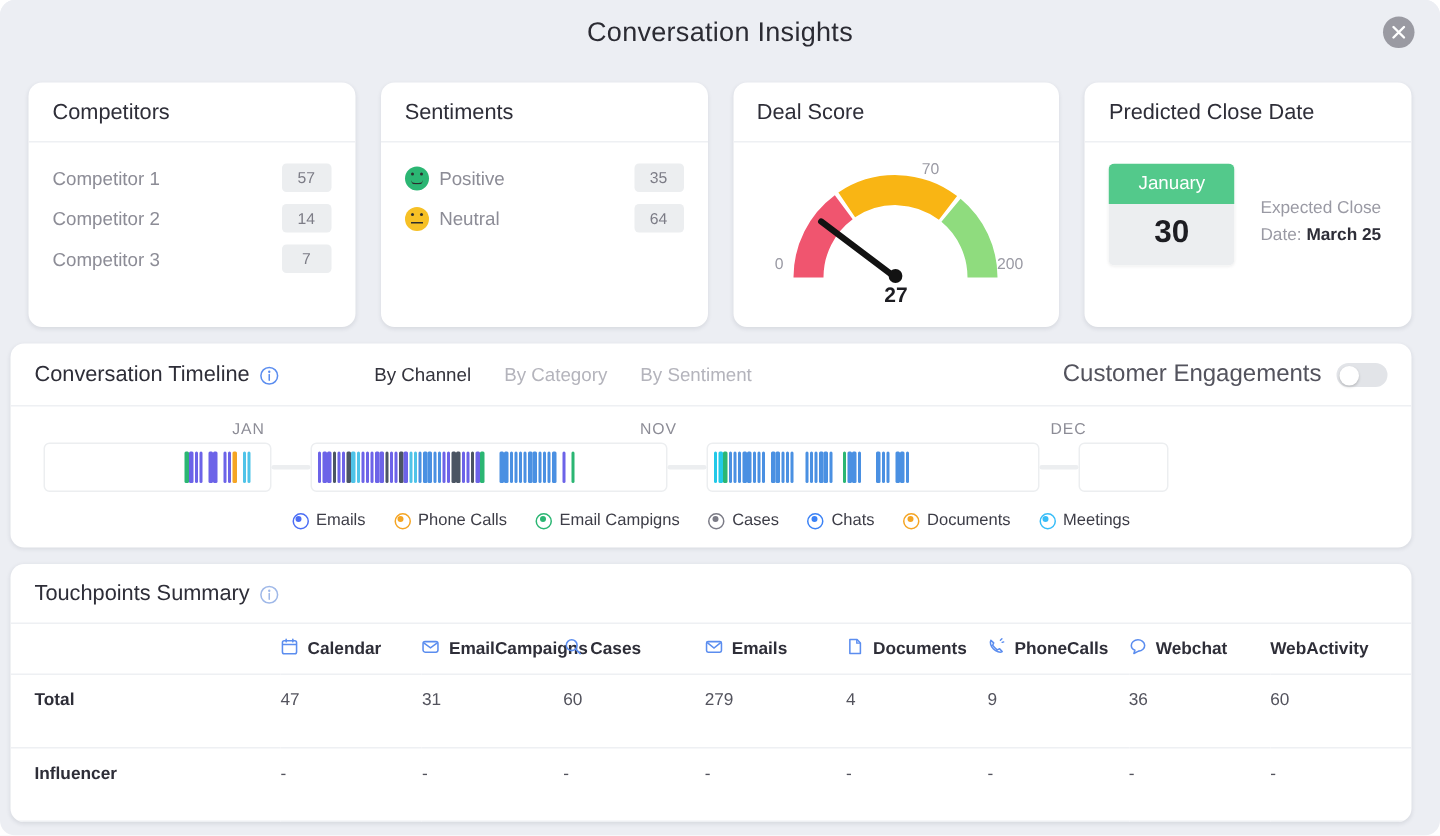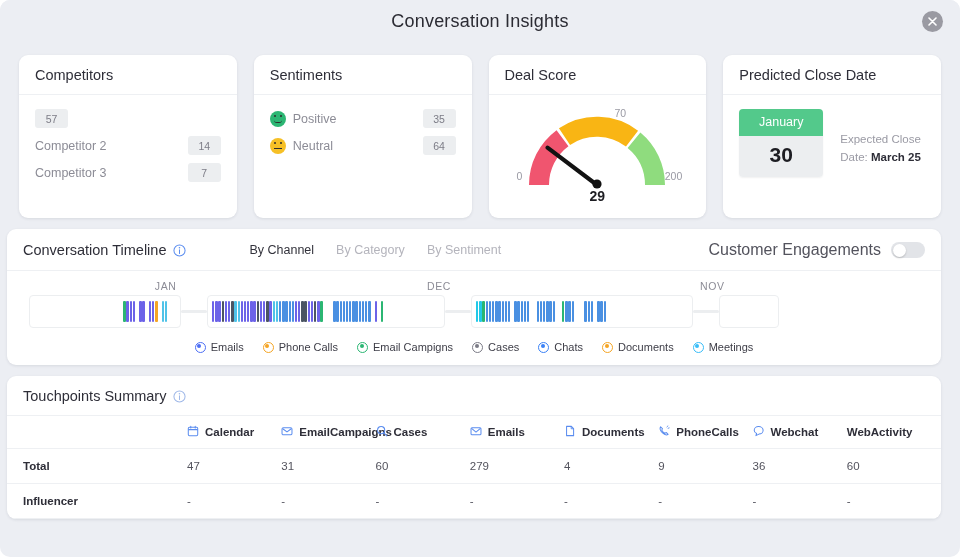--- a/index.html
+++ b/index.html
@@ -218,21 +218,21 @@
   .tp-table { width: 100%; border-collapse: collapse; table-layout: fixed; }
   .tp-table th {
     font-size: 11.5px; font-weight: 700; color: #2e2e38;
     text-align: center; padding: 9px 0 9px 0;
     border-bottom: 1px solid #eef0f3;
     white-space: nowrap;
   }
   .th-inner { display: flex; align-items: center; gap: 6px; }
   .tp-table td {
     font-size: 11.5px; color: #53535d;
-    padding: 11px 0 11px 0;
+    padding: 11px 0 25px 0;
     border-bottom: 1px solid #eef0f3;
   }
   .tp-table td.rowhead { font-weight: 700; color: #2e2e38; padding-left: 16px; }
   .tp-table th.rowhead { padding-left: 16px; }
 </style>
 </head>
 <body>
 
 <div class="app">
 
@@ -244,20 +244,21 @@
       </svg>
     </div>
   </div>
 
   <div class="cards">
 
     <div class="card">
       <div class="card-head">Competitors</div>
       <div class="card-body">
         <div class="kv-row">
+          <span class="kv-label">Competitor 1</span>
           <span class="kv-badge">57</span>
         </div>
         <div class="kv-row">
           <span class="kv-label">Competitor 2</span>
           <span class="kv-badge">14</span>
         </div>
         <div class="kv-row">
           <span class="kv-label">Competitor 3</span>
           <span class="kv-badge">7</span>
         </div>
@@ -297,21 +298,21 @@
             <path d="M42.5 29.6 A58 58 0 0 1 110 31.6" fill="none" stroke="#f9b514" stroke-width="20"></path>
             <path d="M112 33.2 A58 58 0 0 1 133 78" fill="none" stroke="#8fdc7e" stroke-width="20"></path>
             <g transform="rotate(-53 75 78)">
               <path d="M75 78 L75 16" stroke="#121212" stroke-width="4.2" stroke-linecap="round"></path>
             </g>
             <circle cx="75" cy="77" r="4.6" fill="#121212"></circle>
           </svg>
           <span class="g-lab" style="left:12px; bottom:26px;">0</span>
           <span class="g-lab" style="left:110px; top:2px;">70</span>
           <span class="g-lab" style="right:8px; bottom:26px;">200</span>
-          <div class="g-val">29</div>
+          <div class="g-val">27</div>
         </div>
       </div>
     </div>
 
     <div class="card">
       <div class="card-head">Predicted Close Date</div>
       <div class="card-body">
         <div class="pcd">
           <div class="cal">
             <div class="cal-m">January</div>
@@ -344,22 +345,22 @@
       <div class="toggle-wrap">
         <span class="toggle-label">Customer Engagements</span>
         <div class="toggle">
             <div class="knob"></div>
           </div>
       </div>
     </div>
 
     <div class="months">
       <span class="month-lab">JAN</span>
+      <span class="month-lab">NOV</span>
       <span class="month-lab">DEC</span>
-      <span class="month-lab">NOV</span>
       <span class="month-lab" style="max-width:70px"></span>
     </div>
 
     <div class="timeline" id="timeline-track">
         <div class="seg" style="width: 152px;">
           <div class="gap" style="width: 2.4px;"></div>
           <div class="gap" style="width: 0.8px;"></div>
           <div class="gap" style="width: 2.4px;"></div>
           <div class="gap" style="width: 0.8px;"></div>
           <div class="gap" style="width: 2.4px;"></div>

